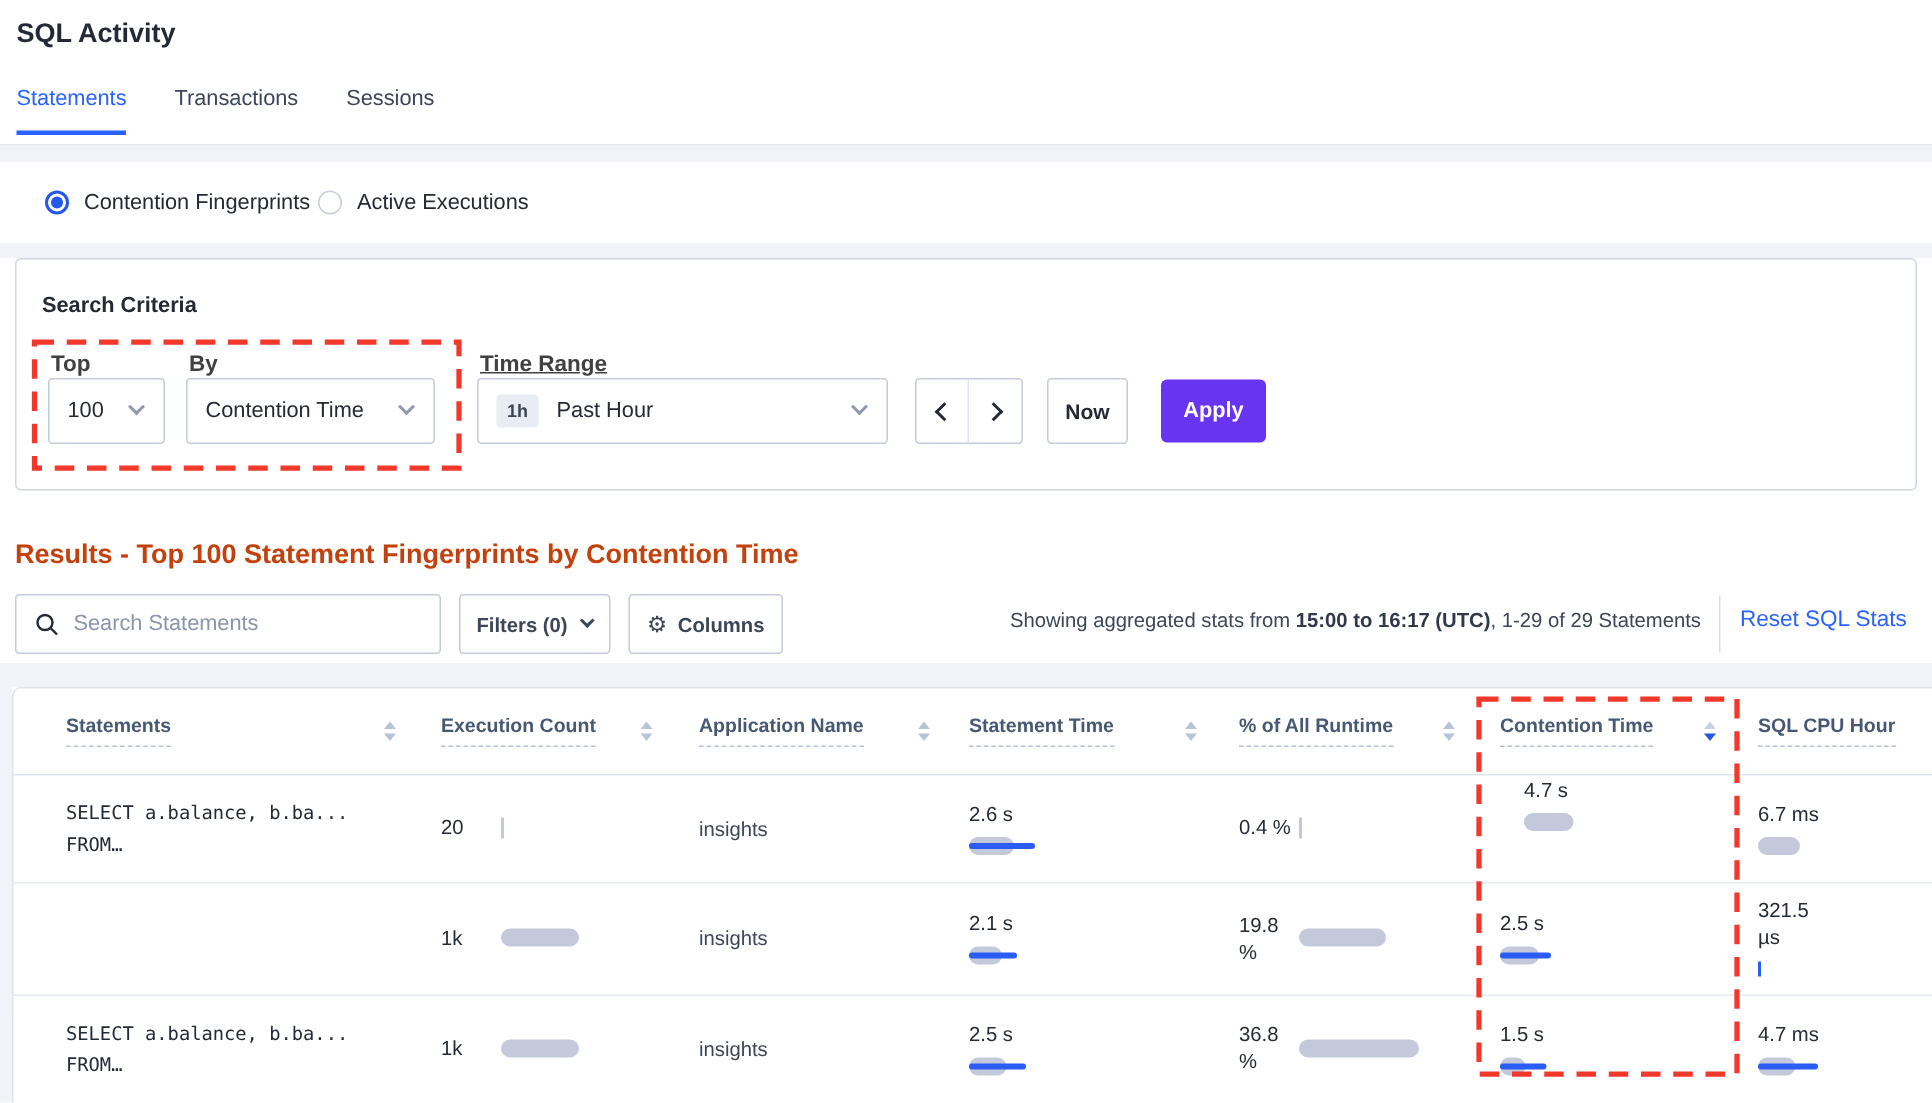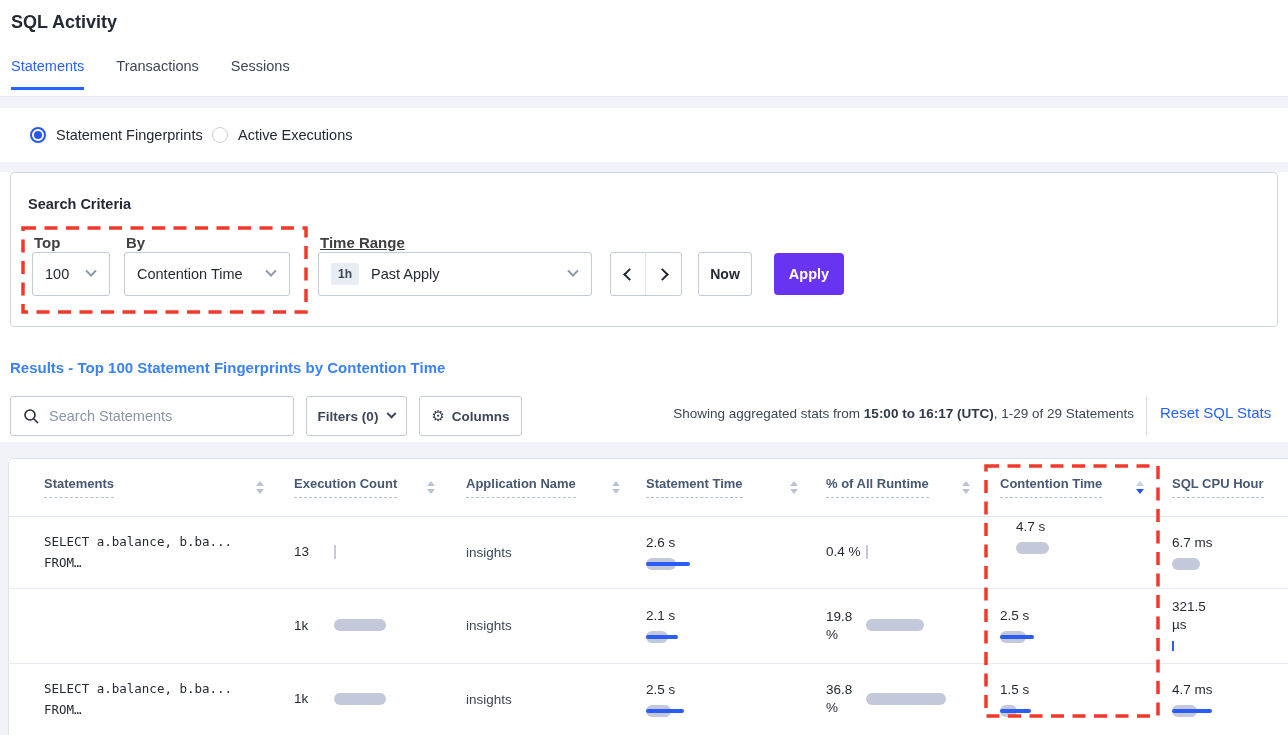--- a/index.html
+++ b/index.html
@@ -37,21 +37,21 @@
   .tr-badge { background:#e8edf4; border-radius:3px; font-size:12px; font-weight:700; color:#3c4657; padding:4px 7px; margin-left:12px; }
   .pager { position:absolute; left:610px; top:252px; width:72px; height:44px; border:1px solid #c3cad8; border-radius:3px; display:flex; background:#fff; }
   .pager-half { width:36px; display:flex; align-items:center; justify-content:center; cursor:pointer; }
   .pager-half:first-child { border-right:1px solid #e1e6ee; }
   .pchev-l { width:9px; height:9px; border-left:2.5px solid #242a35; border-bottom:2.5px solid #242a35; transform:rotate(45deg); margin-left:3px; }
   .pchev-r { width:9px; height:9px; border-left:2.5px solid #242a35; border-bottom:2.5px solid #242a35; transform:rotate(225deg); margin-right:3px; }
   .btn-now { position:absolute; left:698px; top:252px; width:54px; height:44px; background:#fff; border:1px solid #c3cad8; border-radius:3px; font-size:14px; font-weight:600; color:#242a35; display:flex; align-items:center; justify-content:center; cursor:pointer; }
   .btn-apply { position:absolute; left:774px; top:253px; width:70px; height:42px; background:#6933f2; border:none; border-radius:4px; font-size:14.5px; font-weight:700; color:#fff; display:flex; align-items:center; justify-content:center; cursor:pointer; }
 
   
-  .results-heading { position:absolute; left:10px; top:359px; font-size:15px; font-weight:700; color:#3b82f6; }
+  .results-heading { position:absolute; left:10px; top:359px; font-size:18px; font-weight:700; color:#c2410c; }
   .search-box { position:absolute; left:10px; top:396px; width:284px; height:40px; border:1px solid #c3cad8; border-radius:3px; background:#fff; display:flex; align-items:center; padding-left:12px; }
   .search-box input { border:none; outline:none; font-size:14.5px; color:#242a35; margin-left:10px; width:220px; font-family:inherit; }
   .search-box input::placeholder { color:#8a95ab; }
   .tbtn { position:absolute; top:396px; height:40px; border:1px solid #c3cad8; border-radius:3px; background:#fff; display:flex; align-items:center; justify-content:center; font-size:13.5px; font-weight:700; color:#3c4657; cursor:pointer; }
   .gear { font-family:"DejaVu Sans", sans-serif; font-size:15px; font-weight:400; margin-right:7px; color:#3c4657; }
   .stats-line { position:absolute; right:154px; top:406px; font-size:13.5px; color:#3c4657; white-space:nowrap; }
   .stats-line b { color:#30394a; }
   .vdivider { position:absolute; left:1146px; top:397px; width:1px; height:38px; background:#d9dfe8; }
   .reset-link { position:absolute; left:1160px; top:404px; font-size:15px; color:#2962ff; cursor:pointer; }
 
@@ -99,21 +99,21 @@
     <div class="tab">Transactions</div>
     <div class="tab">Sessions</div>
   </div>
 <div class="hdr-border"></div>
 
 <div class="radio-band">
   <div class="radio-opt" style="left:30px; top:19px;">
     <span class="radio-on">
         <span class="dot"></span>
       </span>
-    <span class="radio-label">Statement Fingerprints</span>
+    <span class="radio-label">Contention Fingerprints</span>
   </div>
   <div class="radio-opt" style="left:212px; top:19px;">
     <span class="radio-off"></span>
     <span class="radio-label">Active Executions</span>
   </div>
   <div class="show-desc">
     <span>Show description</span>
     <span class="chev dark"></span>
   </div>
 </div>
@@ -129,21 +129,21 @@
 
 <div class="field-label" style="left:126px; top:234px;">By</div>
 <div class="selectbox" style="left:124px; top:252px; width:166px; padding-left:12px;">
   <span>Contention Time</span>
   <span class="chev"></span>
 </div>
 
 <div class="field-label" style="left:320px; top:234px;text-decoration:underline;">Time Range</div>
 <div class="selectbox" style="left:318px; top:252px; width:274px;">
   <span class="tr-badge">1h</span>
-  <span style="margin-left:12px;">Past Apply</span>
+  <span style="margin-left:12px;">Past Hour</span>
   <span class="chev"></span>
 </div>
 
 <div class="pager">
   <div class="pager-half">
       <span class="pchev-l"></span>
     </div>
   <div class="pager-half">
       <span class="pchev-r"></span>
     </div>
@@ -224,21 +224,21 @@
     <div class="th-cell" style="left: 1172px;">
       <span class="th-label">SQL CPU Hour</span>
     </div>
   </div>
 <div id="tbody">
     <div class="cell" style="left: 44px; width: 240px; top: 516px; height: 72px;">
       <div class="sql"><div>SELECT a.balance, b.ba...</div><div>FROM…</div></div>
     </div>
     <div class="cell" style="left: 294px; width: 150px; top: 516px; height: 72px;">
       <div class="inline-cell">
-        <span class="val">13</span>
+        <span class="val">20</span>
         <div class="bars" style="min-width: 14px;">
           <span class="tick-gray"></span>
         </div>
       </div>
     </div>
     <div class="cell" style="left: 466px; width: 150px; top: 516px; height: 72px;">
       <span class="appname">insights</span>
     </div>
     <div class="cell" style="left: 646px; width: 150px; top: 516px; height: 72px;">
       <div class="val">2.6 s</div>

